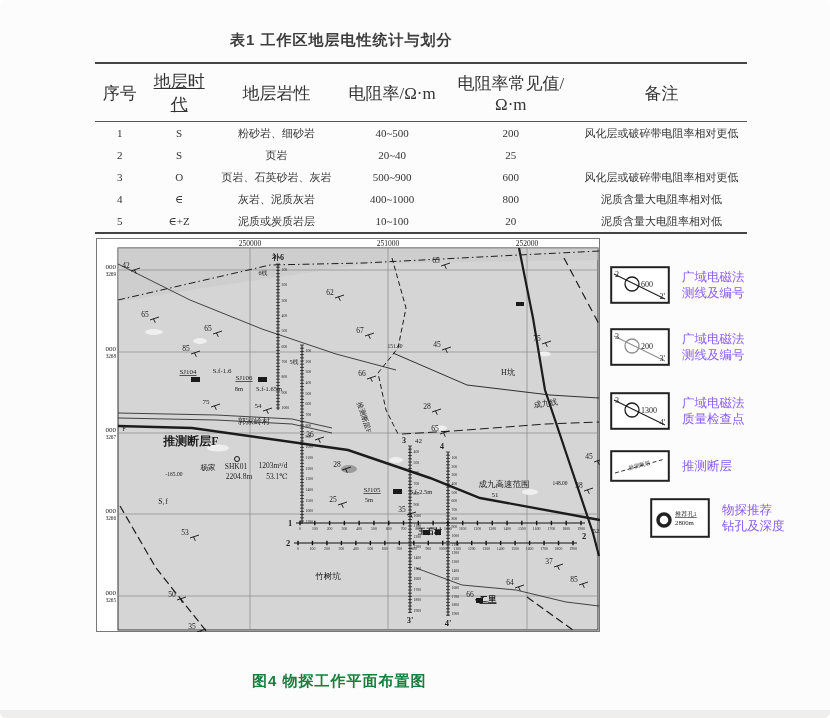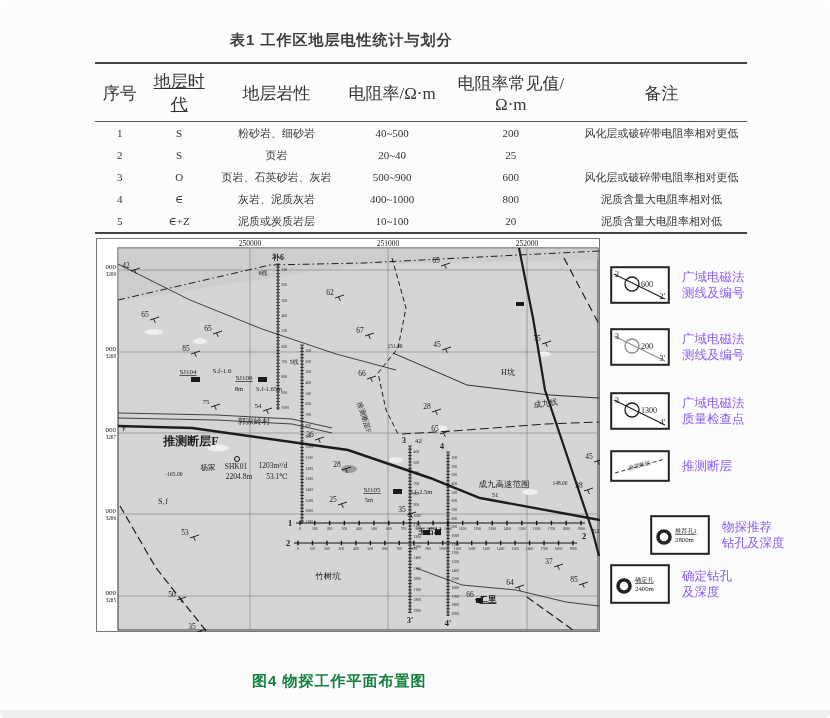--- a/index.html
+++ b/index.html
@@ -647,41 +647,29 @@
       <div class="lg-item" style="top: 212px;">
         <svg width="60" height="32">
           <rect x="1.2" y="1.2" width="57.6" height="29.6" fill="#fff" stroke="#222" stroke-width="2"></rect>
           <line x1="5" y1="23" x2="55" y2="9" stroke="#333" stroke-width="1" stroke-dasharray="4,2.5"></line>
           <text x="30" y="17" font-size="5.5" fill="#444" text-anchor="middle" transform="rotate(-14 30 17)">推测断层</text>
         </svg>
         <div class="lg-label">
           <div>推测断层</div>
         </div>
       </div>
-      <div class="lg-item" style="top: 277px; padding-left: 40px;">
+      <div class="lg-item" style="top: 260px; padding-left: 40px;">
         <svg width="60" height="40">
           <rect x="1.2" y="1.2" width="57.6" height="37.6" fill="#fff" stroke="#222" stroke-width="2"></rect>
           <circle cx="14" cy="22" r="6" fill="none" stroke="#222" stroke-width="3.5"></circle>
           <text x="25" y="18" font-size="6.2" fill="#1c1c1c" text-decoration="underline">推荐孔1</text>
           <text x="25" y="27" font-size="6.8" fill="#1c1c1c">2800m</text>
         </svg>
         <div class="lg-label">
           <div>物探推荐</div>
           <div>钻孔及深度</div>
         </div>
       </div>
-      <div class="lg-item" style="top: 326px;">
-        <svg width="60" height="40">
-          <rect x="1.2" y="1.2" width="57.6" height="37.6" fill="#fff" stroke="#222" stroke-width="2"></rect>
-          <circle cx="14" cy="22" r="6" fill="none" stroke="#222" stroke-width="3.5"></circle>
-          <text x="25" y="18" font-size="6.2" fill="#1c1c1c" text-decoration="underline">确定孔</text>
-          <text x="25" y="27" font-size="6.8" fill="#1c1c1c">2400m</text>
-        </svg>
-        <div class="lg-label">
-          <div>确定钻孔</div>
-          <div>及深度</div>
-        </div>
-      </div>
     </div>
 
   <div class="fig-caption">图4 物探工作平面布置图</div>
   <div class="footer-strip"></div>
 </div>
 
 </body></html>

